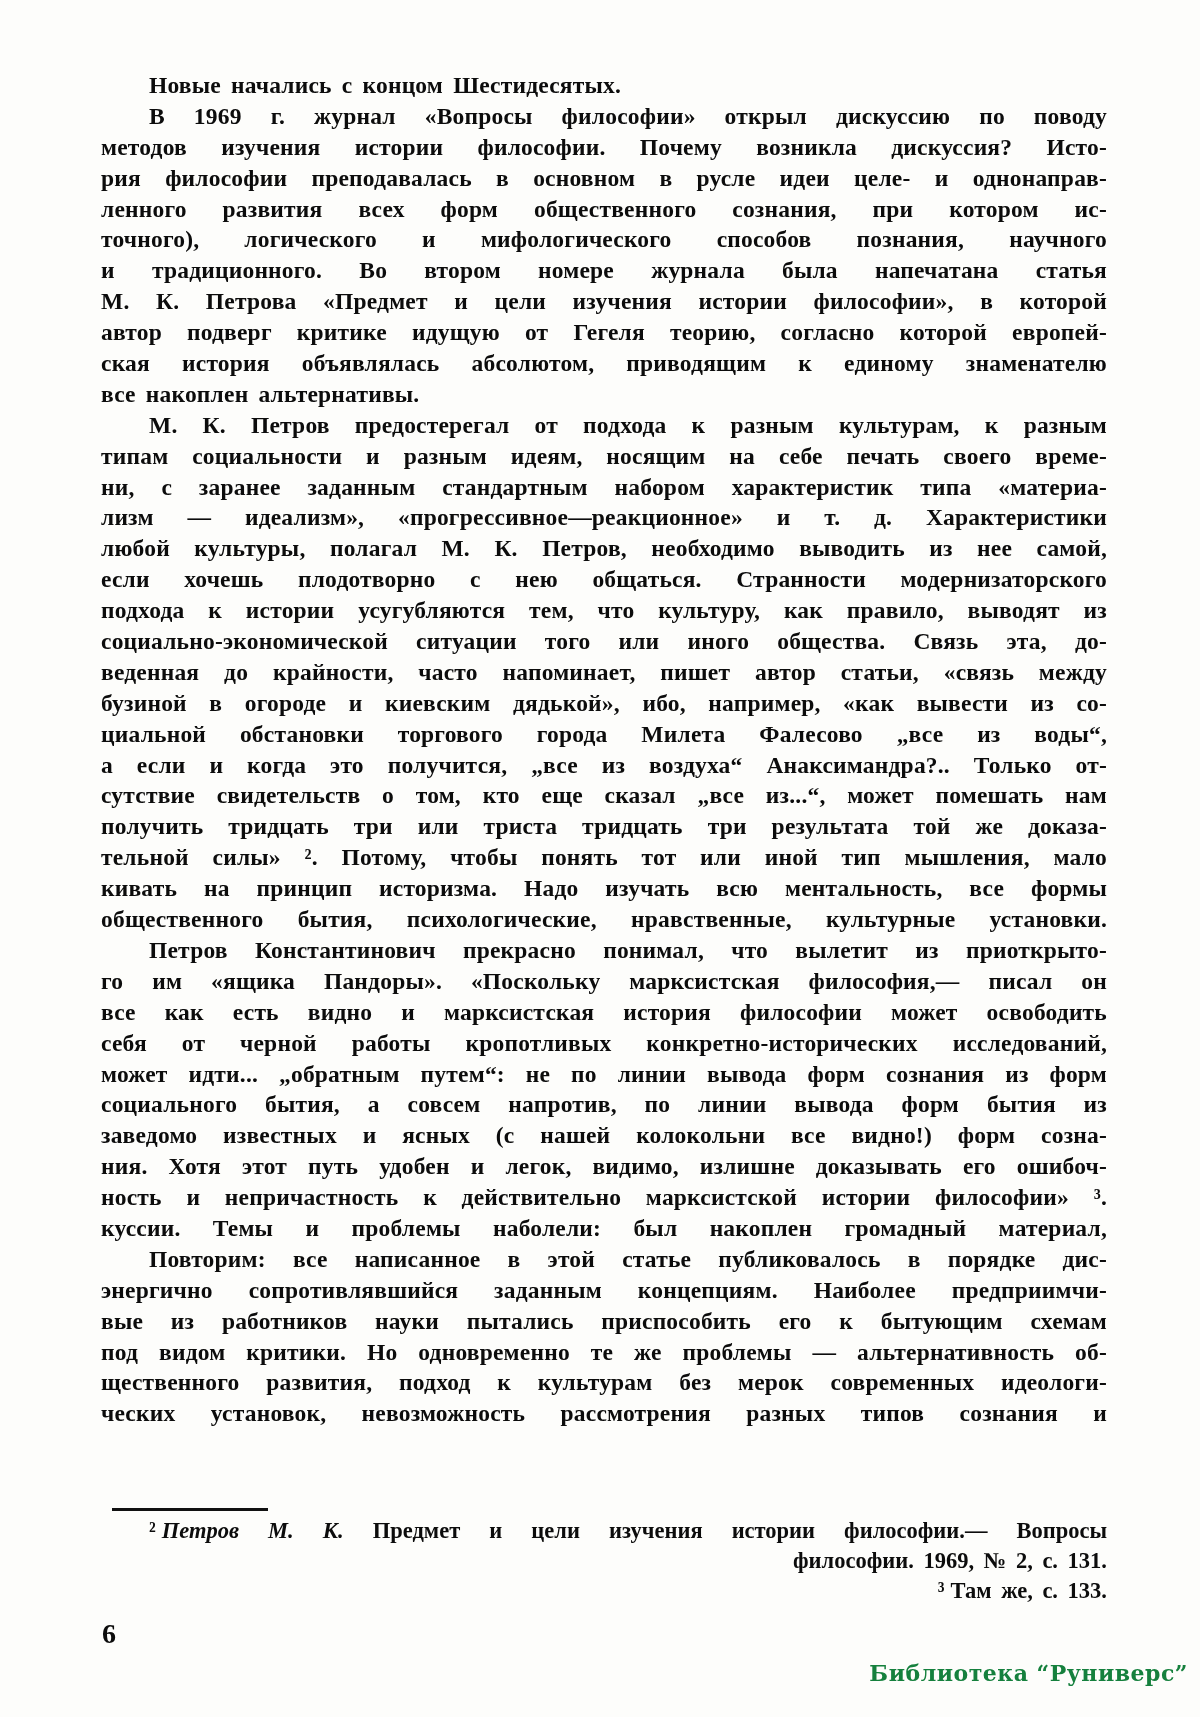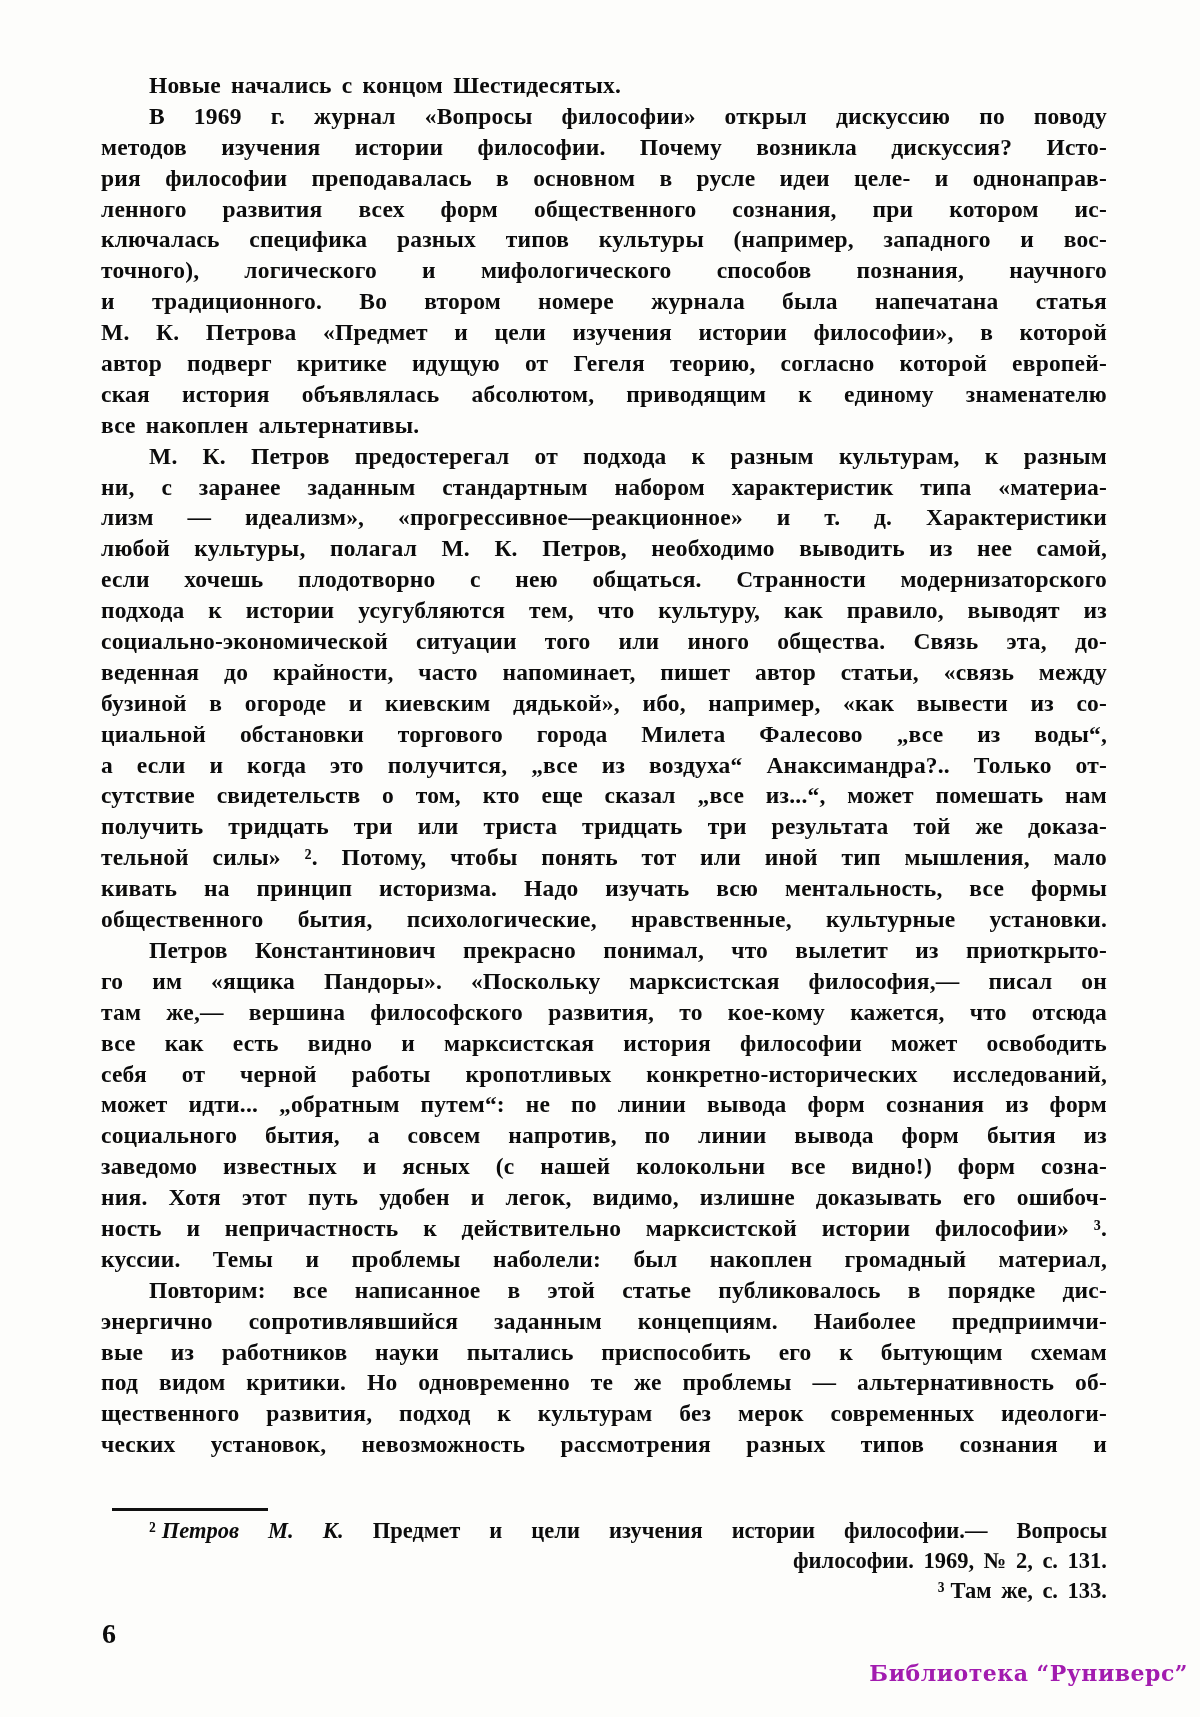--- a/index.html
+++ b/index.html
@@ -63,61 +63,60 @@
     font-size: 28px;
     font-weight: 700;
     color: #0c0c0c;
   }
   .watermark {
     position: absolute;
     right: 12px; top: 1660px;
     font-family: "DejaVu Serif", serif;
     font-size: 22px;
     font-weight: 700;
-    color: #a21caf;
+    color: #15803d;
     letter-spacing: 0.5px;
   }
 </style>
 </head>
 <body>
 
 <div class="page">
 
   <div class="body-text">
       <div class="line indent left">Новые начались с концом Шестидесятых.</div>
       <div class="line indent">В 1969 г. журнал «Вопросы философии» открыл дискуссию по поводу</div>
       <div class="line">методов изучения истории философии. Почему возникла дискуссия? Исто-</div>
       <div class="line">рия философии преподавалась в основном в русле идеи целе- и однонаправ-</div>
       <div class="line">ленного развития всех форм общественного сознания, при котором ис-</div>
-      <div class="line">ключалась специфика разных типов культуры (например, западного и вос-</div>
       <div class="line">точного), логического и мифологического способов познания, научного</div>
       <div class="line">и традиционного. Во втором номере журнала была напечатана статья</div>
       <div class="line">М. К. Петрова «Предмет и цели изучения истории философии», в которой</div>
       <div class="line">автор подверг критике идущую от Гегеля теорию, согласно которой европей-</div>
       <div class="line">ская история объявлялась абсолютом, приводящим к единому знаменателю</div>
       <div class="line left">все накоплен альтернативы.</div>
       <div class="line indent">М. К. Петров предостерегал от подхода к разным культурам, к разным</div>
+      <div class="line">типам социальности и разным идеям, носящим на себе печать своего време-</div>
       <div class="line">ни, с заранее заданным стандартным набором характеристик типа «материа-</div>
       <div class="line">лизм — идеализм», «прогрессивное—реакционное» и т. д. Характеристики</div>
       <div class="line">любой культуры, полагал М. К. Петров, необходимо выводить из нее самой,</div>
       <div class="line">если хочешь плодотворно с нею общаться. Странности модернизаторского</div>
       <div class="line">подхода к истории усугубляются тем, что культуру, как правило, выводят из</div>
       <div class="line">социально-экономической ситуации того или иного общества. Связь эта, до-</div>
       <div class="line">веденная до крайности, часто напоминает, пишет автор статьи, «связь между</div>
       <div class="line">бузиной в огороде и киевским дядькой», ибо, например, «как вывести из со-</div>
       <div class="line">циальной обстановки торгового города Милета Фалесово „все из воды“,</div>
       <div class="line">а если и когда это получится, „все из воздуха“ Анаксимандра?.. Только от-</div>
       <div class="line">сутствие свидетельств о том, кто еще сказал „все из...“, может помешать нам</div>
       <div class="line">получить тридцать три или триста тридцать три результата той же доказа-</div>
       <div class="line">тельной силы» ². Потому, чтобы понять тот или иной тип мышления, мало</div>
       <div class="line">кивать на принцип историзма. Надо изучать всю ментальность, все формы</div>
       <div class="line">общественного бытия, психологические, нравственные, культурные установки.</div>
       <div class="line indent">Петров Константинович прекрасно понимал, что вылетит из приоткрыто-</div>
       <div class="line">го им «ящика Пандоры». «Поскольку марксистская философия,— писал он</div>
-      <div class="line">там же,— вершина философского развития, то кое-кому кажется, что отсюда</div>
       <div class="line">все как есть видно и марксистская история философии может освободить</div>
       <div class="line">себя от черной работы кропотливых конкретно-исторических исследований,</div>
       <div class="line">может идти... „обратным путем“: не по линии вывода форм сознания из форм</div>
       <div class="line">социального бытия, а совсем напротив, по линии вывода форм бытия из</div>
       <div class="line">заведомо известных и ясных (с нашей колокольни все видно!) форм созна-</div>
       <div class="line">ния. Хотя этот путь удобен и легок, видимо, излишне доказывать его ошибоч-</div>
       <div class="line">ность и непричастность к действительно марксистской истории философии» ³.</div>
       <div class="line">куссии. Темы и проблемы наболели: был накоплен громадный материал,</div>
       <div class="line indent">Повторим: все написанное в этой статье публиковалось в порядке дис-</div>
       <div class="line">энергично сопротивлявшийся заданным концепциям. Наиболее предприимчи-</div>

